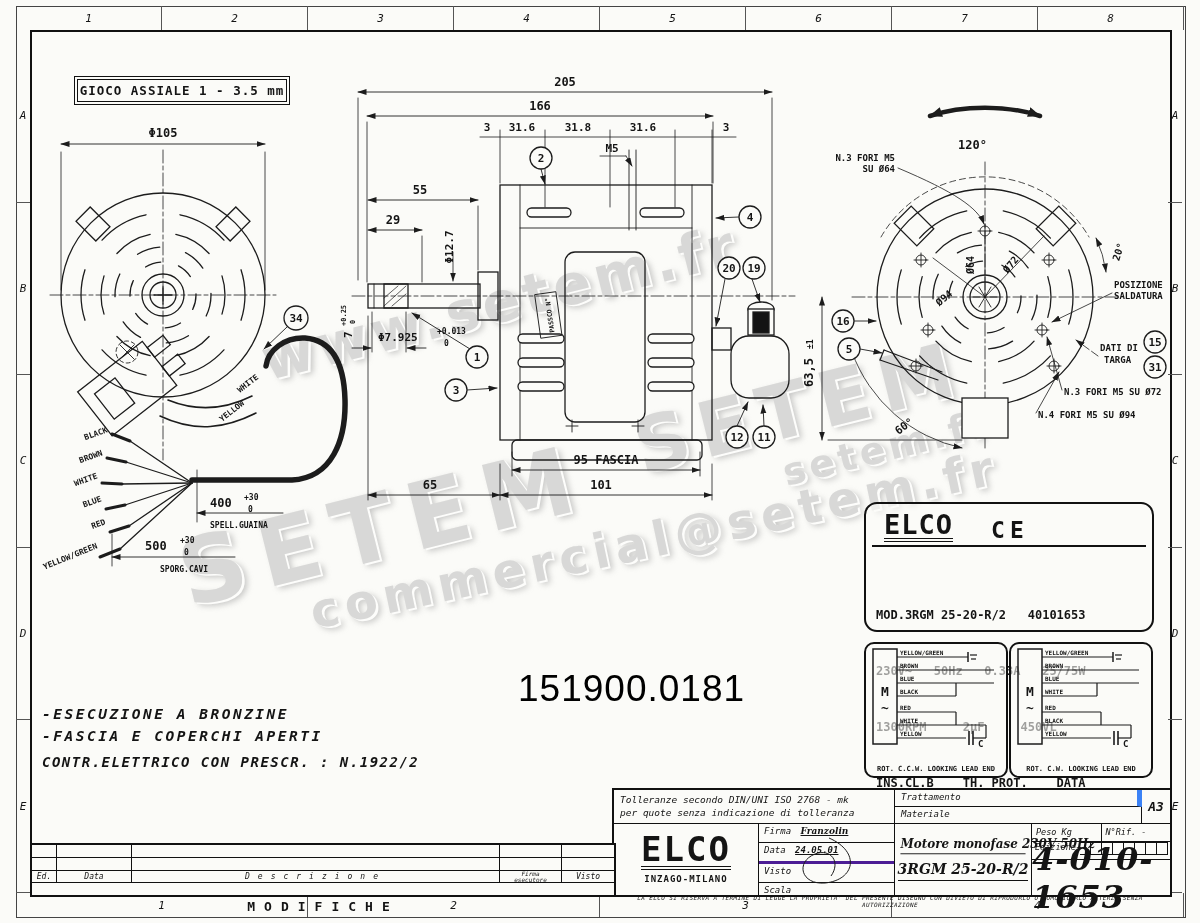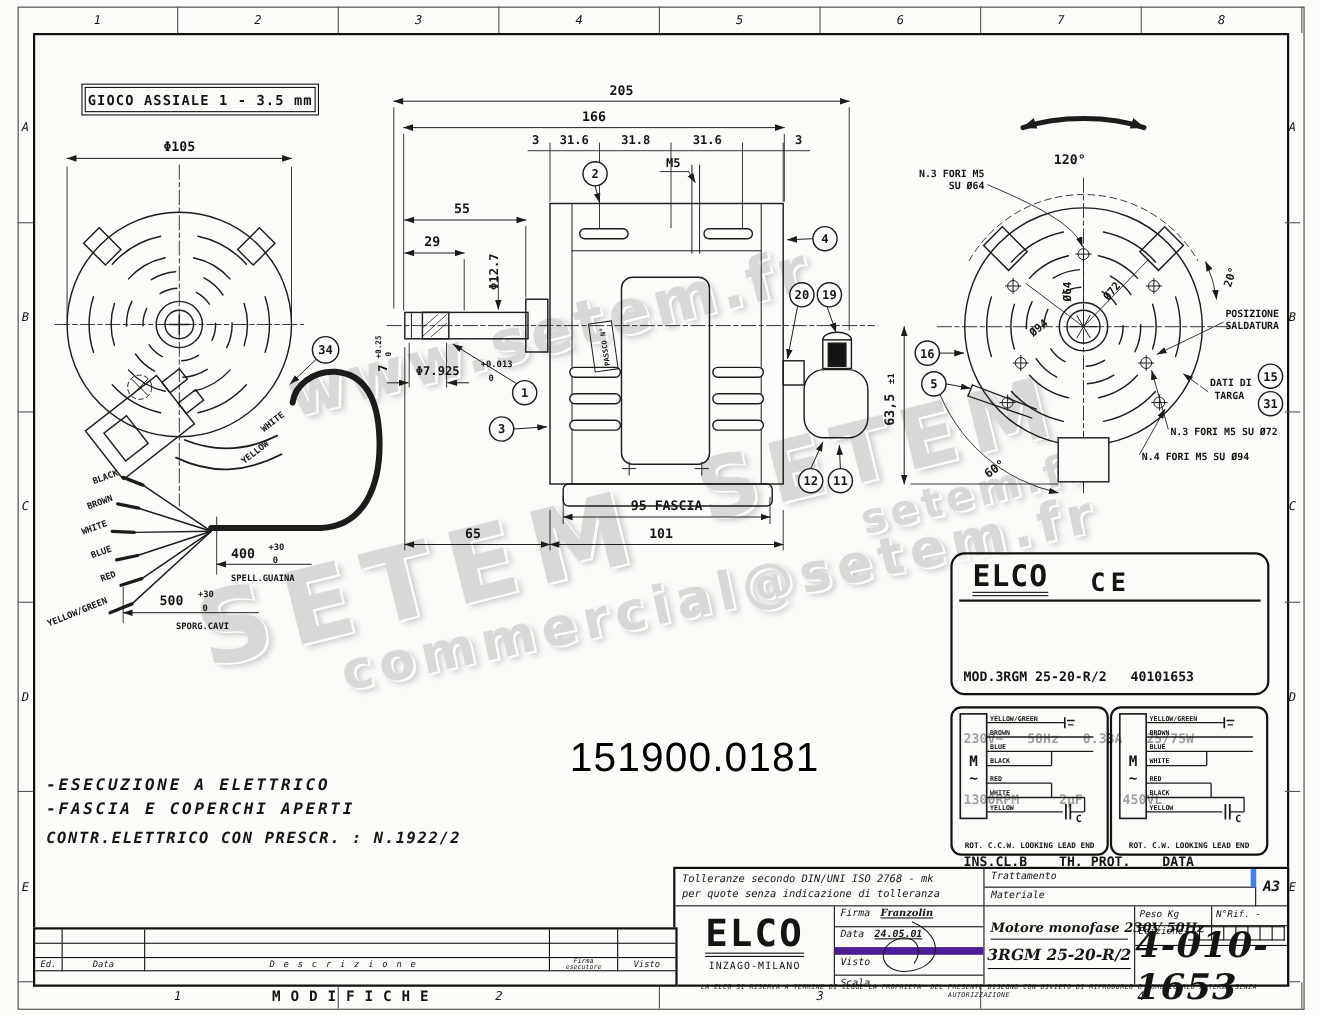--- a/index.html
+++ b/index.html
@@ -444,21 +444,21 @@
         <line x1="860" y1="349" x2="882" y2="353" stroke-width="0.9" marker-end="url(#ae)"></line>
         <circle cx="849" cy="349" r="11" fill="#fbfbf8"></circle>
           <text class="bal" x="849" y="353">5</text>
       </g>
     </g>
   </svg>
 
   <div class="pn">151900.0181</div>
 
   <div class="notes">
-    <div class="n1">-ESECUZIONE A ELETTRICO</div>
+    <div class="n1">-ESECUZIONE A BRONZINE</div>
     <div class="n1">-FASCIA E COPERCHI APERTI</div>
     <div class="n3">CONTR.ELETTRICO CON PRESCR. : N.1922/2</div>
   </div>
 
   <div class="plate">
     <div class="hd">
       <span class="logo">ELCO</span>
       <span class="ce">CE</span>
     </div>
     <div class="bd">
@@ -543,32 +543,32 @@
     <div class="cell it" style="left:0;top:0;width:281px;height:34px;border-right:1px solid #111;border-bottom:1px solid #111;padding:3px 6px;font-size:9.5px;line-height:13px;">
       <div>Tolleranze secondo DIN/UNI ISO 2768 - mk</div>
       <div>per quote senza indicazione di tolleranza</div>
     </div>
     <div class="cell it" style="left:281px;top:0;width:247px;height:17px;border-right:5px solid #3b82f6;border-bottom:1px solid #111;padding: 2px 6px;font-size:9px;">Trattamento</div>
     <div class="cell it" style="left:281px;top:17px;width:247px;height:17px;border-right:1px solid #111;border-bottom:1px solid #111;padding:2px 6px;font-size:9px;">Materiale</div>
     <div class="cell" style="left:528px;top:0;width:28px;height:34px;border-bottom:1px solid #111;display:flex;align-items:center;justify-content:center;font-size:13px;font-style:italic;font-weight:bold;">A3</div>
 
     <div class="cell" style="left:0;top:34px;width:145px;height:71px;border-right:1px solid #111;text-align:center;">
       <div style="font-size:34px;font-weight:900;letter-spacing:2px;border-bottom:4px double #111;display:inline-block;margin-top:8px;line-height:1;">ELCO</div>
-      <div style="font-size:9px;font-weight:normal;letter-spacing:1px;margin-top:4px;">INZAGO-MILANO</div>
+      <div style="font-size:9px;font-weight:bold;letter-spacing:1px;margin-top:4px;">INZAGO-MILANO</div>
     </div>
 
     <div class="cell" style="left:145px;top:34px;width:136px;height:71px;border-right:1px solid #111;font-size:9px;">
       <svg width="120" height="60" style="position:absolute;left:10px;top:8px;pointer-events:none;">
         <path d="M60,6 C92,20 86,48 56,51 C32,53 26,30 46,22 C62,16 72,30 62,44" stroke="#1c1c1c" fill="none" stroke-width="1"></path>
       </svg>
       <div style="padding:2px 5px;border-bottom:1px solid #111;height:14px;">
         <span class="it">Firma</span>
         <span class="it" style="font-family:'DejaVu Serif',serif;font-weight:bold;text-decoration:underline;margin-left:4px;">Franzolin</span>
       </div>
-      <div style="padding:2px 5px;border-bottom:7px solid #4c1d95;height:14px;">
+      <div style="padding:2px 5px;border-bottom:3px solid #4c1d95;height:14px;">
         <span class="it">Data</span>
         <span class="it" style="font-weight:bold;text-decoration:underline;margin-left:4px;">24.05.01</span>
       </div>
       <div style="padding:2px 5px;border-bottom:1px solid #111;height:14px;">
         <span class="it">Visto</span>
       </div>
       <div style="padding:2px 5px;height:14px;">
         <span class="it">Scala</span>
       </div>
     </div>

